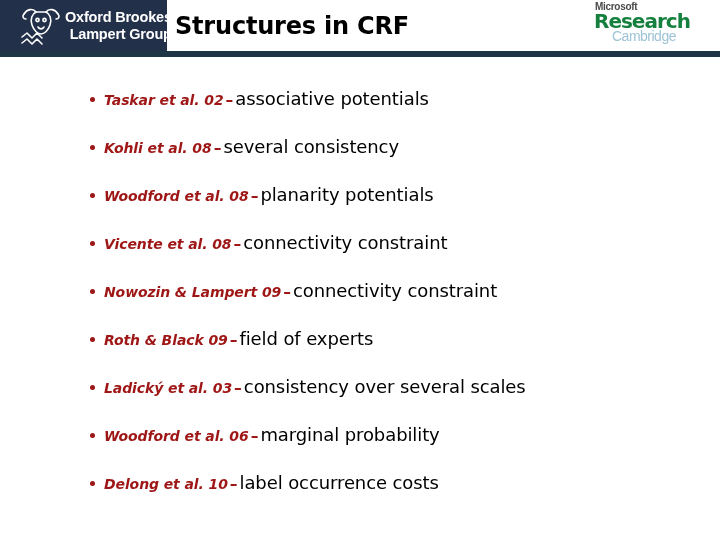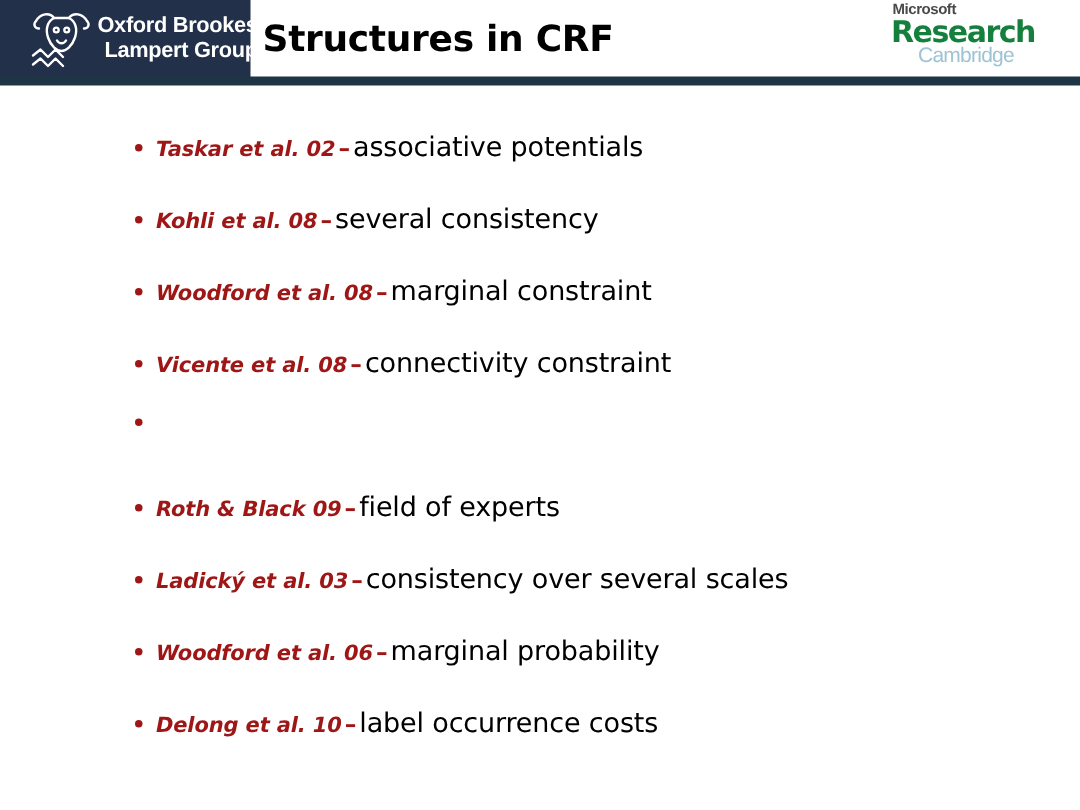--- a/index.html
+++ b/index.html
@@ -244,33 +244,36 @@
       <div class="bullet-item">
         <span class="bullet-dot"></span>
         <span class="bullet-text">
           <span class="cite">Kohli et al. 08</span><span class="dash">–</span><span class="desc">several consistency</span>
         </span>
       </div>
 
       <div class="bullet-item">
         <span class="bullet-dot"></span>
         <span class="bullet-text">
-          <span class="cite">Woodford et al. 08</span><span class="dash">–</span><span class="desc">marginal constraint</span>
+          <span class="cite">Woodford et al. 08</span><span class="dash">–</span><span class="desc">planarity potentials</span>
         </span>
       </div>
 
       <div class="bullet-item">
         <span class="bullet-dot"></span>
         <span class="bullet-text">
           <span class="cite">Vicente et al. 08</span><span class="dash">–</span><span class="desc">connectivity constraint</span>
         </span>
       </div>
 
       <div class="bullet-item">
         <span class="bullet-dot"></span>
+        <span class="bullet-text">
+          <span class="cite">Nowozin &amp; Lampert 09</span><span class="dash">–</span><span class="desc">connectivity constraint</span>
+        </span>
       </div>
 
       <div class="bullet-item">
         <span class="bullet-dot"></span>
         <span class="bullet-text">
           <span class="cite">Roth &amp; Black 09</span><span class="dash">–</span><span class="desc">field of experts</span>
         </span>
       </div>
 
       <div class="bullet-item">

